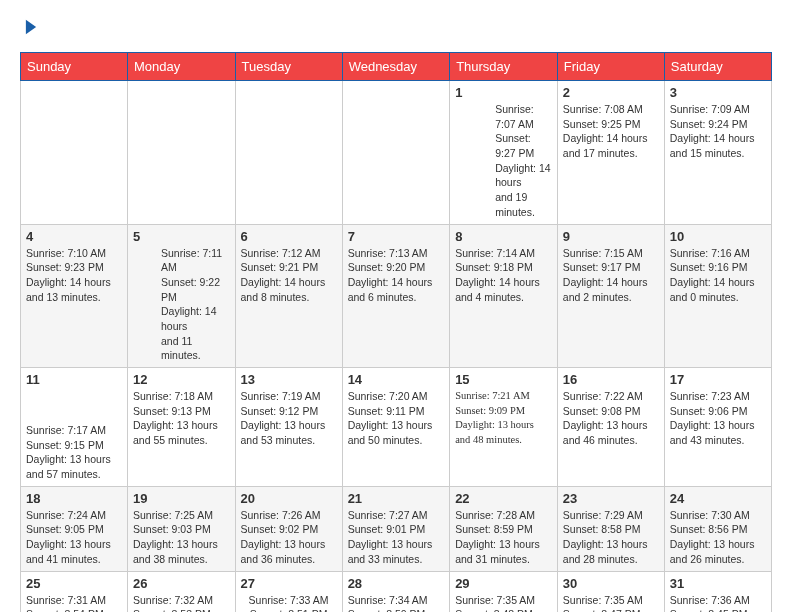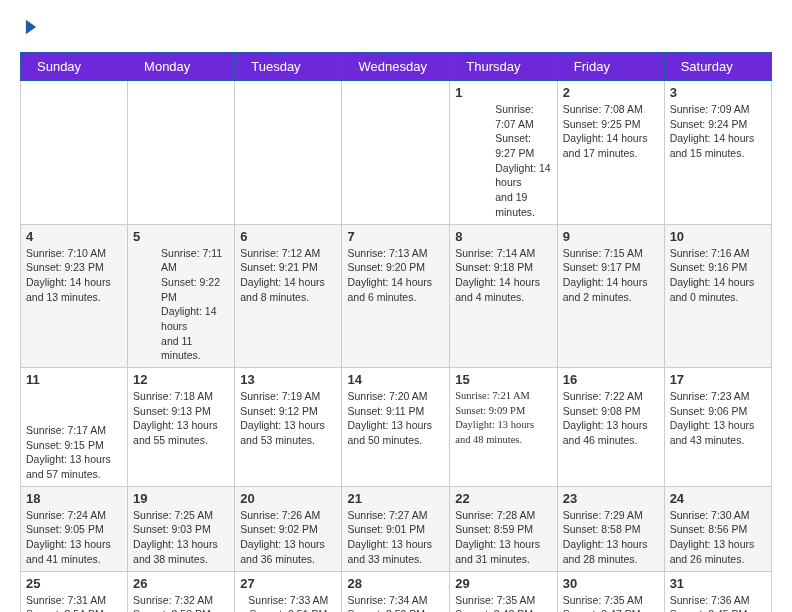--- a/index.html
+++ b/index.html
@@ -44,24 +44,24 @@
       font-size: 16px;
       color: #333;
       font-weight: normal;
     }
     .calendar {
       width: 100%;
       border-collapse: collapse;
       font-size: 11px;
     }
     .calendar th {
-      background-color: #6d28d9;
+      background-color: #ef4444;
       color: #fff;
       text-align: left;
-      padding: 6px 16px;
+      padding: 6px 6px;
       font-size: 13px;
       font-weight: normal;
       border: 1px solid #1a5fa8;
     }
     .calendar td {
       border: 1px solid #ccc;
       vertical-align: top;
       padding: 4px 5px;
       width: 108px;
       min-height: 80px;

